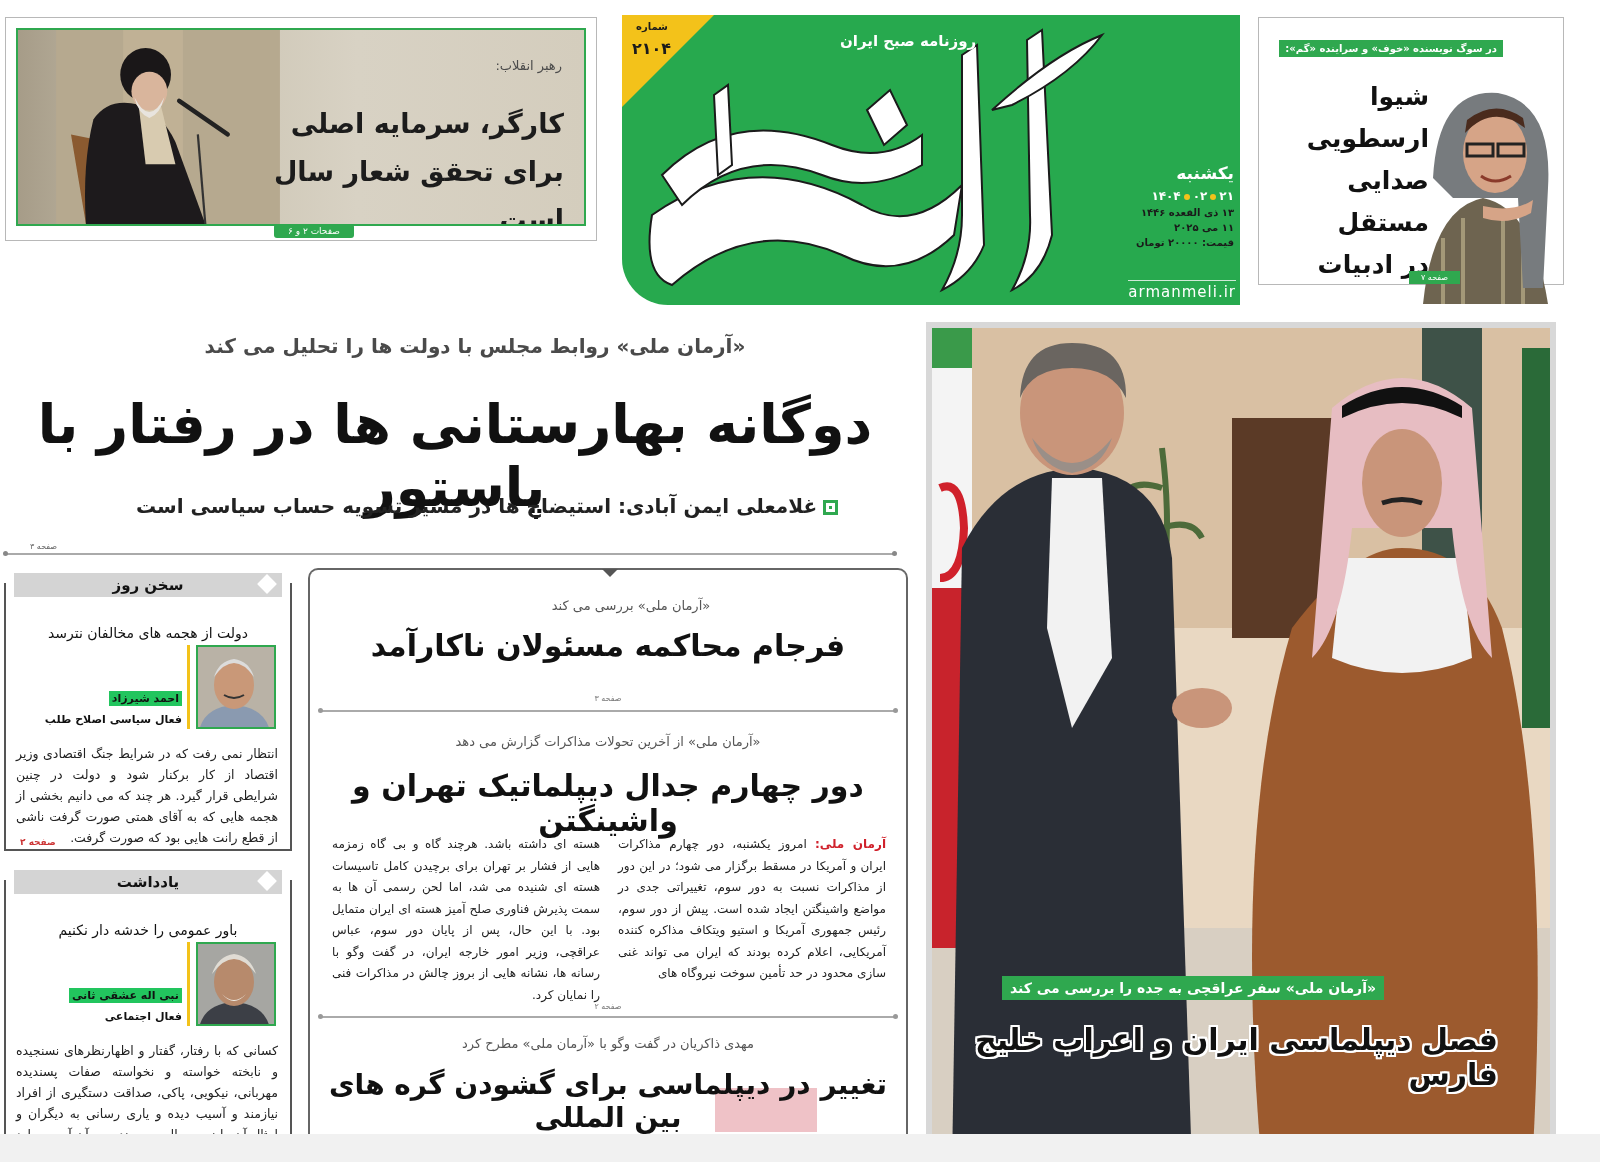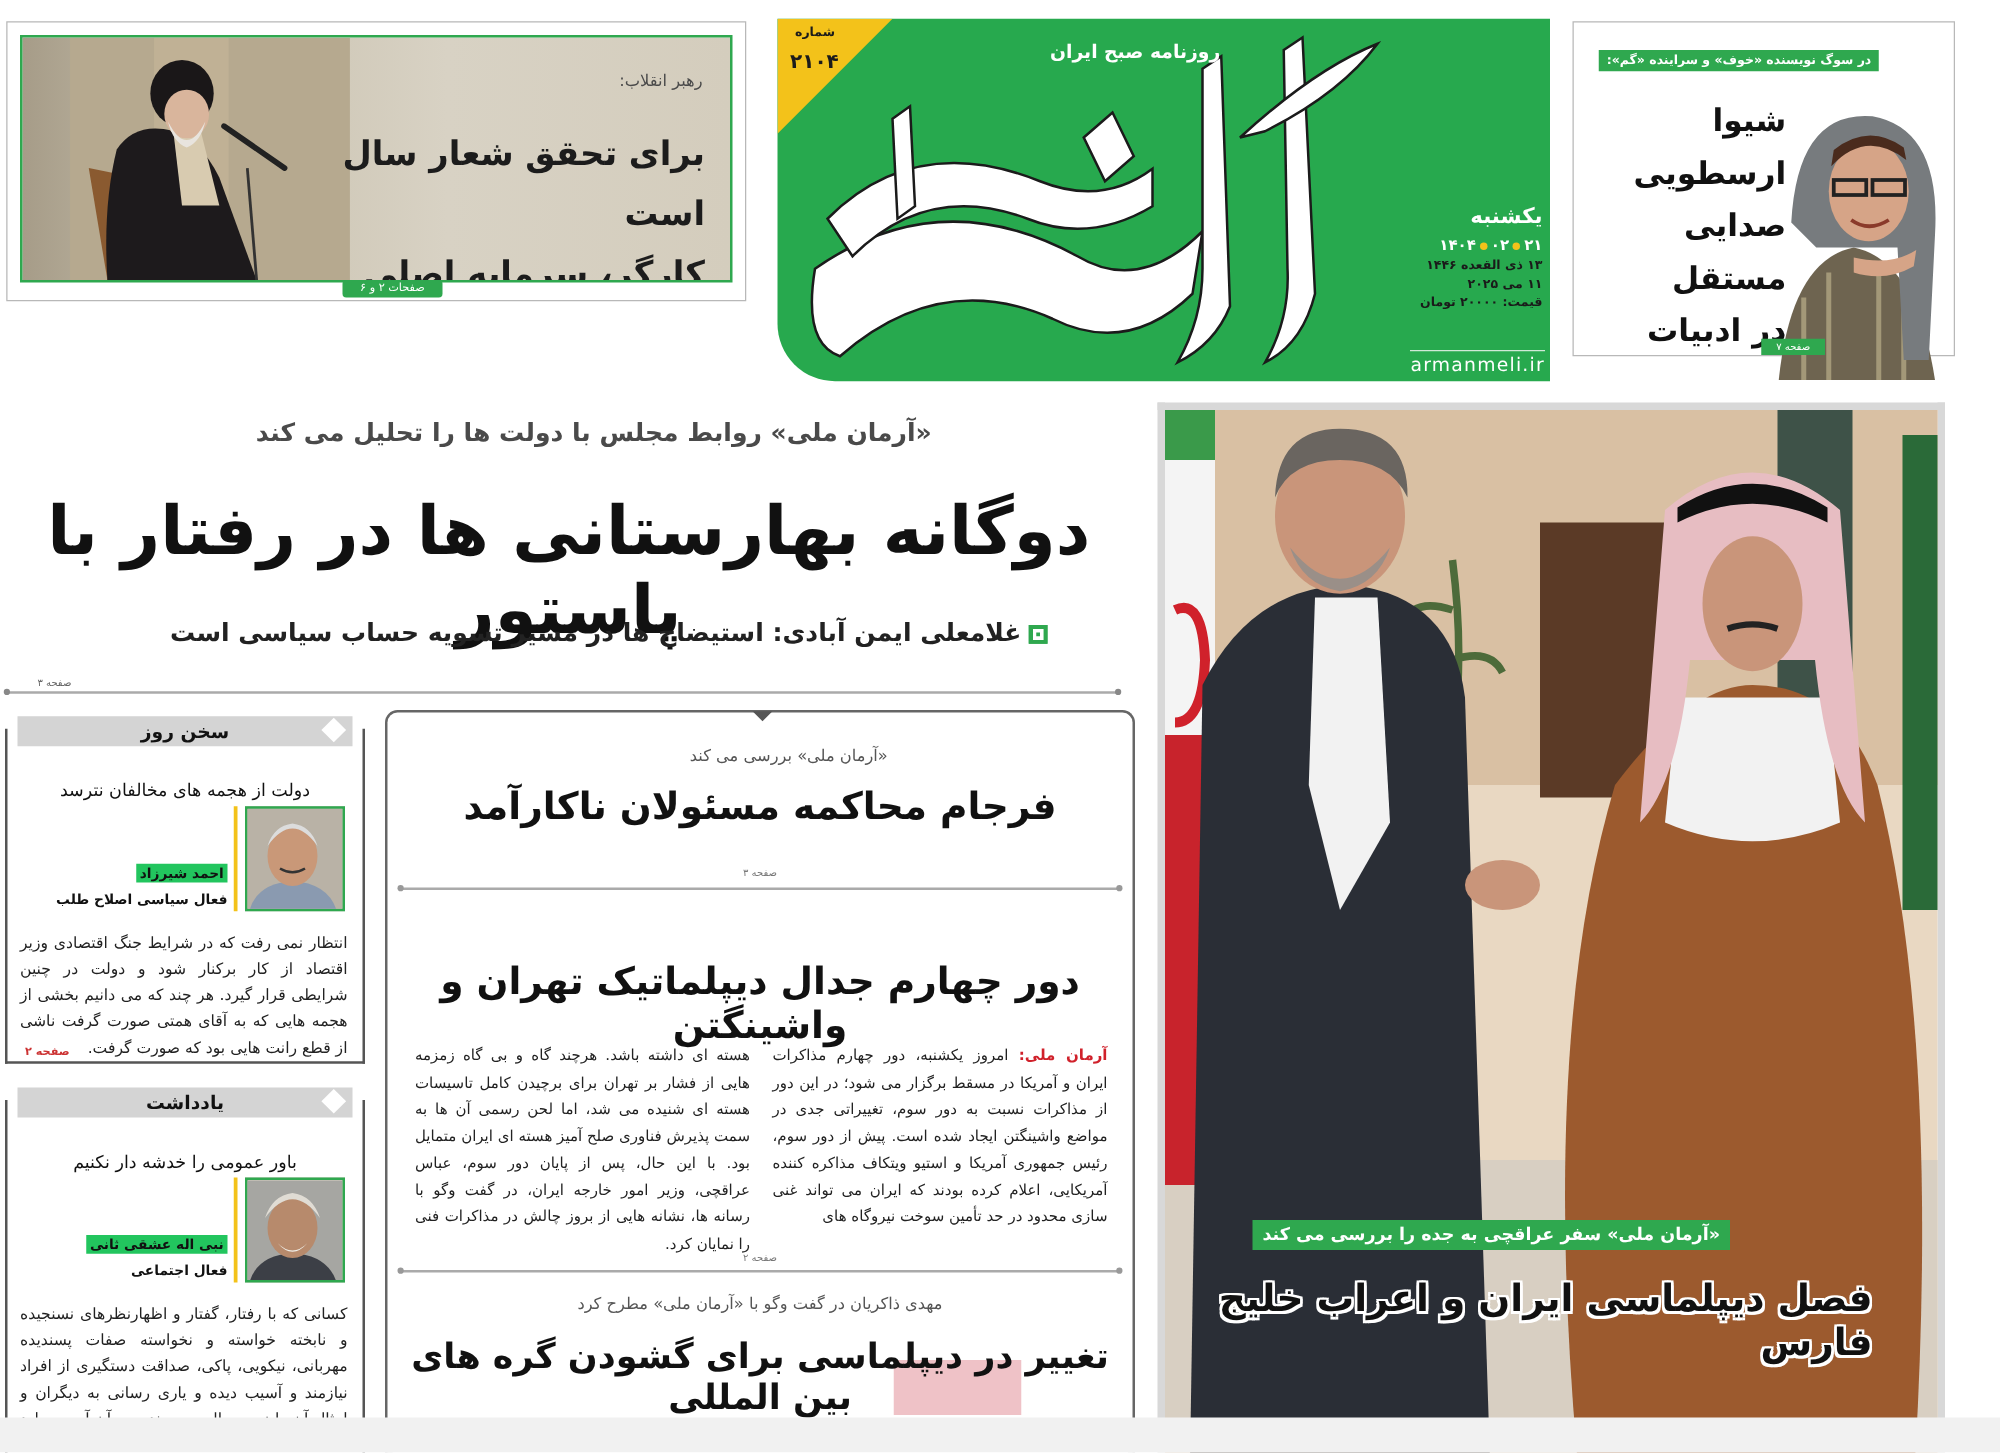--- a/index.html
+++ b/index.html
@@ -95,22 +95,22 @@
       <path d="M50 120 Q70 90 110 100 Q140 110 160 150 L200 260 L40 260 Q35 180 50 120 Z" fill="#1d1a1c"></path>
       <path d="M110 95 L140 100 L160 180 L120 180 Z" fill="#d8cbb0"></path>
       <ellipse cx="120" cy="60" rx="34" ry="36" fill="#1a1718"></ellipse>
       <ellipse cx="125" cy="82" rx="24" ry="26" fill="#d9b59c"></ellipse>
       <path d="M105 90 Q125 130 145 90 Q140 112 125 118 Q110 112 105 90 Z" fill="#e8e4de"></path>
       <line x1="165" y1="95" x2="230" y2="140" stroke="#222" stroke-width="6" stroke-linecap="round"></line>
       <line x1="190" y1="140" x2="200" y2="260" stroke="#333" stroke-width="3"></line>
     </svg>
     <div id="leader-kicker">رهبر انقلاب:</div>
     <div id="leader-title">
+      <div>کارگر، سرمایه اصلی</div>
       <div>برای تحقق شعار سال است</div>
-      <div>کارگر، سرمایه اصلی</div>
     </div>
   </div>
   <div id="leader-pages">صفحات ۲ و ۶</div>
 </div>
 
 <div id="masthead" class="abs">
   <svg id="logo-svg" width="480" height="290" viewBox="0 0 480 290">
     <g fill="#ffffff" stroke="#1b1b1b" stroke-width="2">
       <path d="M20 200 Q120 130 230 190 Q280 220 330 170 L322 220 Q270 270 210 240 Q120 200 40 270 Q10 260 20 200 Z"></path>
       <path d="M30 160 Q100 90 200 130 Q250 150 290 120 L290 150 Q240 180 190 160 Q110 130 50 190 Z"></path>
@@ -213,20 +213,21 @@
 </div>
 
 <div id="center-card" class="abs">
   <div id="center-notch"></div>
 
   <div class="c-kicker" style="top:28px;padding-left:46px;">«آرمان ملی» بررسی می کند</div>
   <div class="c-title" style="top:58px; font-size:30px;">فرجام محاکمه مسئولان ناکارآمد</div>
   <div class="c-page" style="top:124px;">صفحه ۳</div>
   <div class="c-rule" style="top:140px;"></div>
 
+  <div class="c-kicker" style="top:164px;">«آرمان ملی» از آخرین تحولات مذاکرات گزارش می دهد</div>
   <div class="c-title" style="top:198px; font-size:30px;">دور چهارم جدال دیپلماتیک تهران و واشینگتن</div>
   <div class="c-col" style="right:20px; top:264px;"><span class="c-lead">آرمان ملی:</span> <span>امروز یکشنبه، دور چهارم مذاکرات ایران و آمریکا در مسقط برگزار می شود؛ در این دور از مذاکرات نسبت به دور سوم، تغییراتی جدی در مواضع واشینگتن ایجاد شده است. پیش از دور سوم، رئیس جمهوری آمریکا و استیو ویتکاف مذاکره کننده آمریکایی، اعلام کرده بودند که ایران می تواند غنی سازی محدود در حد تأمین سوخت نیروگاه های</span></div>
   <div class="c-col" style="right:306px; top:264px;">هسته ای داشته باشد. هرچند گاه و بی گاه زمزمه هایی از فشار بر تهران برای برچیدن کامل تاسیسات هسته ای شنیده می شد، اما لحن رسمی آن ها به سمت پذیرش فناوری صلح آمیز هسته ای ایران متمایل بود. با این حال، پس از پایان دور سوم، عباس عراقچی، وزیر امور خارجه ایران، در گفت وگو با رسانه ها، نشانه هایی از بروز چالش در مذاکرات فنی را نمایان کرد.</div>
   <div class="c-page" style="top:432px;">صفحه ۲</div>
   <div class="c-rule" style="top:446px;"></div>
 
   <div class="c-kicker" style="top:466px;">مهدی ذاکریان در گفت وگو با «آرمان ملی» مطرح کرد</div>
   <div id="watermark"></div>
   <div class="c-title" style="top:498px; font-size:28px;">تغییر در دیپلماسی برای گشودن گره های بین المللی</div>
 </div>

